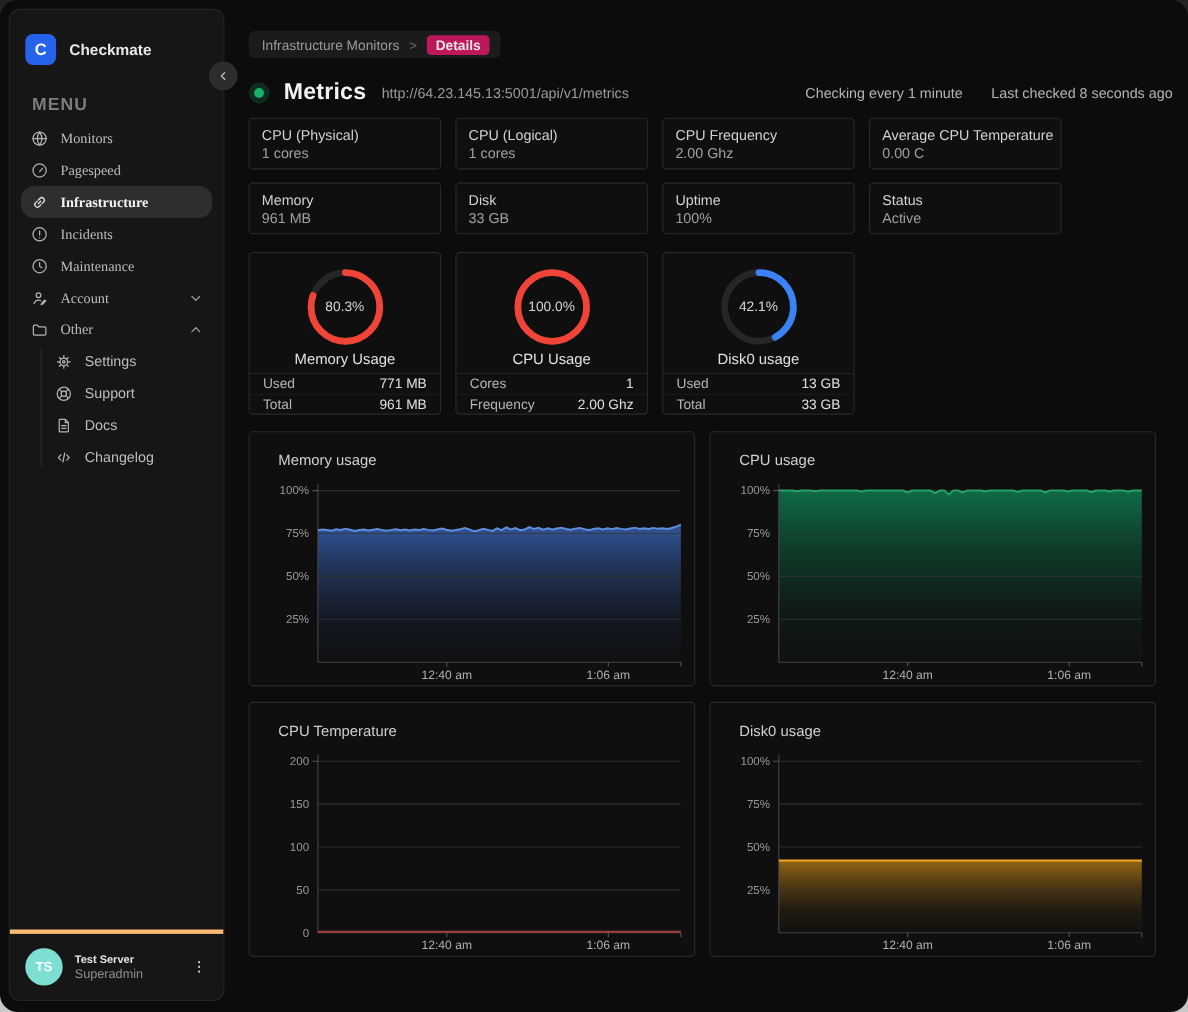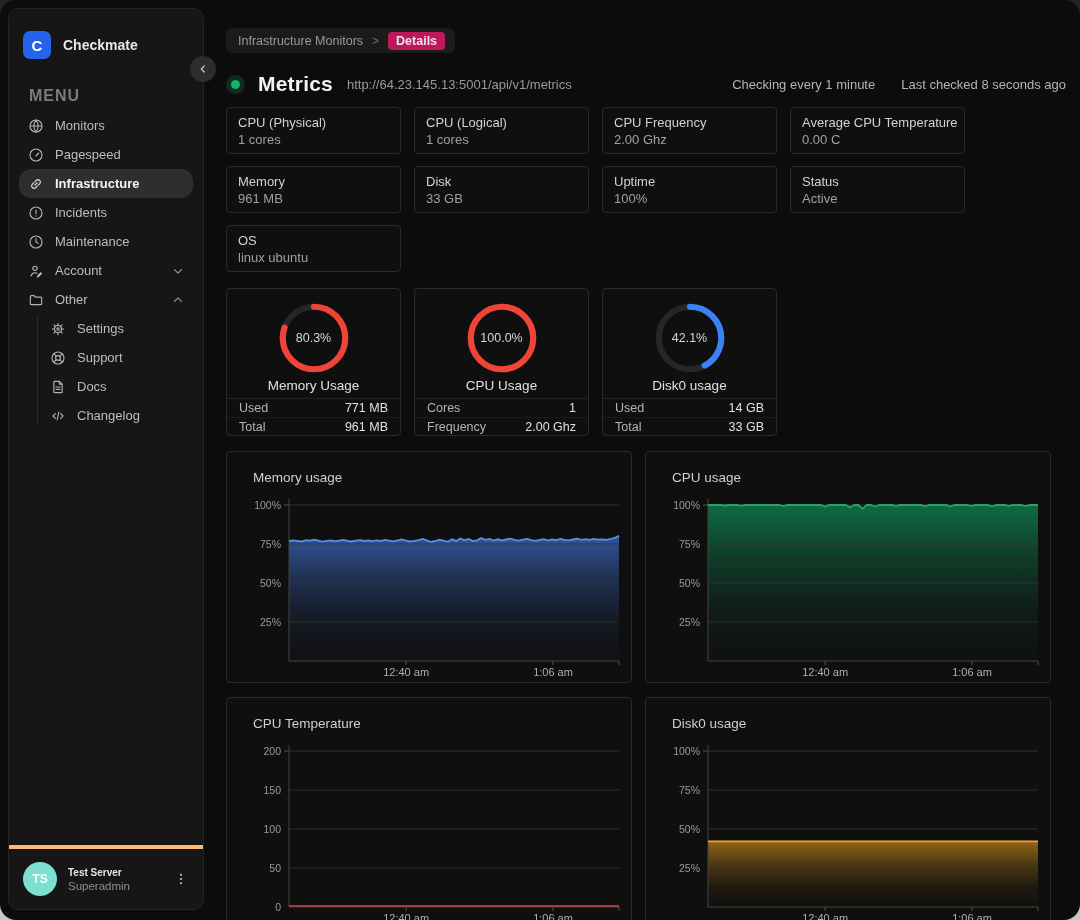--- a/index.html
+++ b/index.html
@@ -8,21 +8,21 @@
   .window { position:absolute; inset:0; background:#0c0c0c; border-radius:16px; overflow:hidden; }
 
   
   .sidebar { position:absolute; left:8px; top:8px; bottom:10px; width:196px; background:#161616; border:1px solid #242424; border-radius:10px; }
   .logo-row { display:flex; align-items:center; padding:22px 0 0 14px; }
   .logo { width:28px; height:28px; border-radius:7px; background:#2563eb; color:#fff; display:flex; align-items:center; justify-content:center; font-size:15px; font-weight:700; }
   .app-name { margin-left:12px; font-size:14px; font-weight:600; color:#e8e8e8; }
   .collapse-btn { position:absolute; left:190px; top:56px; width:26px; height:26px; border-radius:50%; background:#2d2d2d; border:none; color:#c9c9c9; display:flex; align-items:center; justify-content:center; cursor:pointer; z-index:5; }
   .menu-label { margin:28px 0 6px 20px; font-size:16px; letter-spacing:1px; color:#7c7c7c; font-weight:600; }
   .nav { padding:0 10px; }
-  .nav-item { display:flex; align-items:center; height:29px; padding:0 8px; border-radius:6px; color:#bdbdbd; font-size:13px; cursor:pointer; }
+  .nav-item { display:flex; align-items:center; height:29px; padding:0 8px; border-radius:6px; color:#bdbdbd; font-size:13px; cursor:pointer;font-family:Liberation Serif, serif; }
   .nav-item.active { background:#2e2e2e; color:#f3f3f3; font-weight:600;border-radius:12px; }
   .nav-icon { width:17px; height:17px; display:flex; align-items:center; justify-content:center; margin-right:11px; color:#b3b3b3; }
   .nav-item.active .nav-icon { color:#e8e8e8; }
   .nav-icon svg { width:16px; height:16px; }
   .nav-label { flex:1; }
   .chev { width:14px; height:14px; color:#9a9a9a; display:flex; }
   .sub-group { position:relative; margin-left:18px; }
   .sub-group:before { content:""; position:absolute; left:0; top:3px; bottom:6px; width:1px; background:#2c2c2c; }
   .sub-item { display:flex; align-items:center; height:29px; padding:0 8px 0 12px; color:#bdbdbd; font-size:13px; border-radius:6px; cursor:pointer; }
   .user-card { position:absolute; left:0; right:0; bottom:0; border-top:4px solid #fdba74; display:flex; align-items:center; padding:13px 14px; cursor:pointer; }
@@ -268,24 +268,20 @@
             <div class="info-value">33 GB</div>
           </div>
       <div class="info-card">
             <div class="info-label">Uptime</div>
             <div class="info-value">100%</div>
           </div>
       <div class="info-card">
             <div class="info-label">Status</div>
             <div class="info-value">Active</div>
           </div>
-      <div class="info-card">
-            <div class="info-label">OS</div>
-            <div class="info-value">linux ubuntu</div>
-          </div>
     </section>
 
     <section class="gauge-row">
       <div class="gauge-card">
         <div class="ring">
               <svg viewBox="0 0 90 90">
                 <circle cx="45" cy="45" r="38" fill="none" stroke="#262626" stroke-width="7.5"></circle>
                 <circle cx="45" cy="45" r="38" fill="none" stroke="#f04438" stroke-width="7.5" stroke-linecap="round" stroke-dasharray="191.72511646327789 238.76104167282426" transform="rotate(-90 45 45)"></circle>
               </svg>
               <span class="pct">80.3%</span>
@@ -327,21 +323,21 @@
               <svg viewBox="0 0 90 90">
                 <circle cx="45" cy="45" r="38" fill="none" stroke="#262626" stroke-width="7.5"></circle>
                 <circle cx="45" cy="45" r="38" fill="none" stroke="#3b82f6" stroke-width="7.5" stroke-linecap="round" stroke-dasharray="100.51839854425901 238.76104167282426" transform="rotate(-90 45 45)"></circle>
               </svg>
               <span class="pct">42.1%</span>
             </div>
         <div class="gauge-title">Disk0 usage</div>
         <div class="gauge-rows">
           <div class="grow">
                 <span>Used</span>
-                <b>14 GB</b>
+                <b>13 GB</b>
               </div>
           <div class="grow">
                 <span>Total</span>
                 <b>33 GB</b>
               </div>
         </div>
       </div>
     </section>
 
     <section class="charts-grid">

